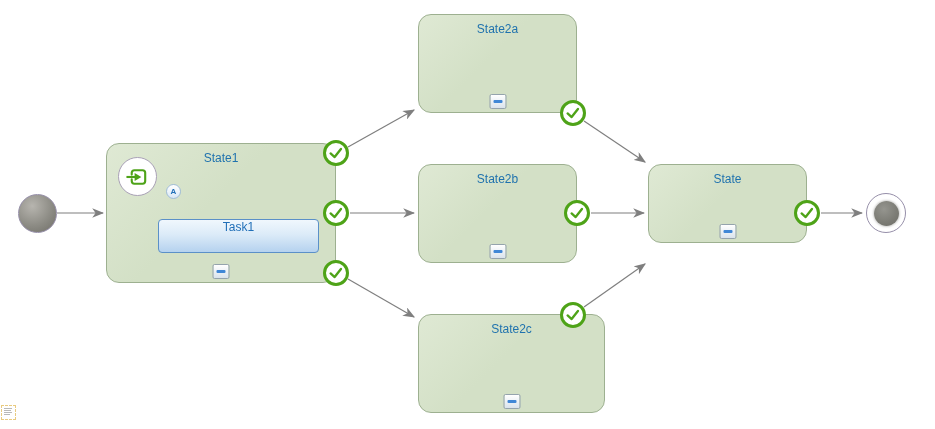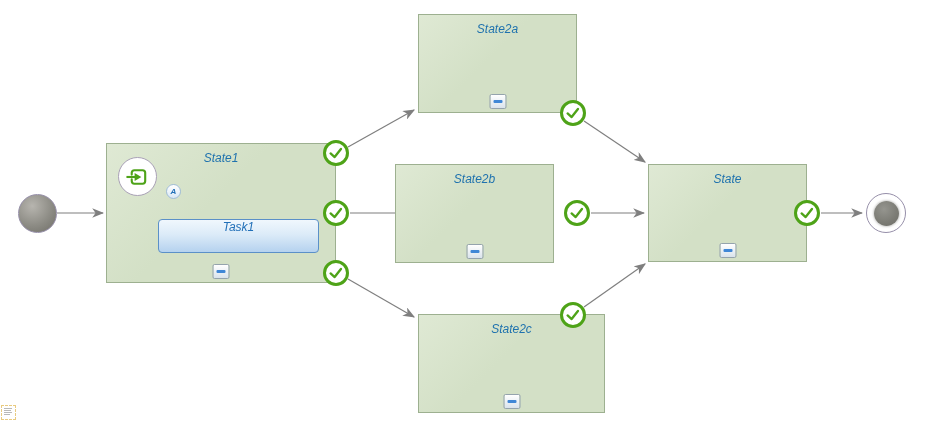--- a/index.html
+++ b/index.html
@@ -4,21 +4,21 @@
 <style>
   html,body{margin:0;padding:0;background:#fff;}
   #canvas{
     position:relative;width:935px;height:429px;background:#ffffff;
     font-family:"Liberation Sans", sans-serif;overflow:hidden;
   }
   #edges{position:absolute;left:0;top:0;z-index:1;}
   .state{
     position:absolute;z-index:2;box-sizing:border-box;
     background:linear-gradient(135deg,#dfe9d4 0%,#d3e0c6 45%);
-    border:1px solid #9db090;border-radius:0;font-style:italic;
+    border:1px solid #9db090;border-radius:13px;
   }
   .state-title{
     position:absolute;top:7px;left:0;right:0;text-align:center;
     color:#1f72ae;font-size:12px;
   }
   .collapse-btn{
     position:absolute;left:50%;transform:translateX(-50%);bottom:3px;
     width:17px;height:15px;box-sizing:border-box;border:1px solid #94a3ad;
     border-radius:2px;background:linear-gradient(#ffffff,#d9e3ec);
     display:flex;align-items:center;justify-content:center;cursor:pointer;
@@ -116,35 +116,35 @@
     </div>
   </div>
 
   <div class="state" style="left:418px;top:14px;width:159px;height:99px;">
     <div class="state-title">State2a</div>
     <div class="collapse-btn">
       <div class="minus-bar"></div>
     </div>
   </div>
 
-  <div class="state" style="left:395px;top:164px;width:159px;height:99px;">
+  <div class="state" style="left:418px;top:164px;width:159px;height:99px;">
     <div class="state-title">State2b</div>
     <div class="collapse-btn">
       <div class="minus-bar"></div>
     </div>
   </div>
 
   <div class="state" style="left:418px;top:314px;width:187px;height:99px;">
     <div class="state-title">State2c</div>
     <div class="collapse-btn">
       <div class="minus-bar"></div>
     </div>
   </div>
 
-  <div class="state" style="left:648px;top:164px;width:159px;height:98px;">
+  <div class="state" style="left:648px;top:164px;width:159px;height:79px;">
     <div class="state-title">State</div>
     <div class="collapse-btn">
       <div class="minus-bar"></div>
     </div>
   </div>
 
   <div class="check" style="left:323px;top:140px;">
     <svg width="18" height="18" viewBox="0 0 20 20">
         <polyline points="4,10.5 8.5,14.5 15.5,5.5" stroke="#4ea318" stroke-width="2.6" fill="none" stroke-linecap="round" stroke-linejoin="round"></polyline>
       </svg>

